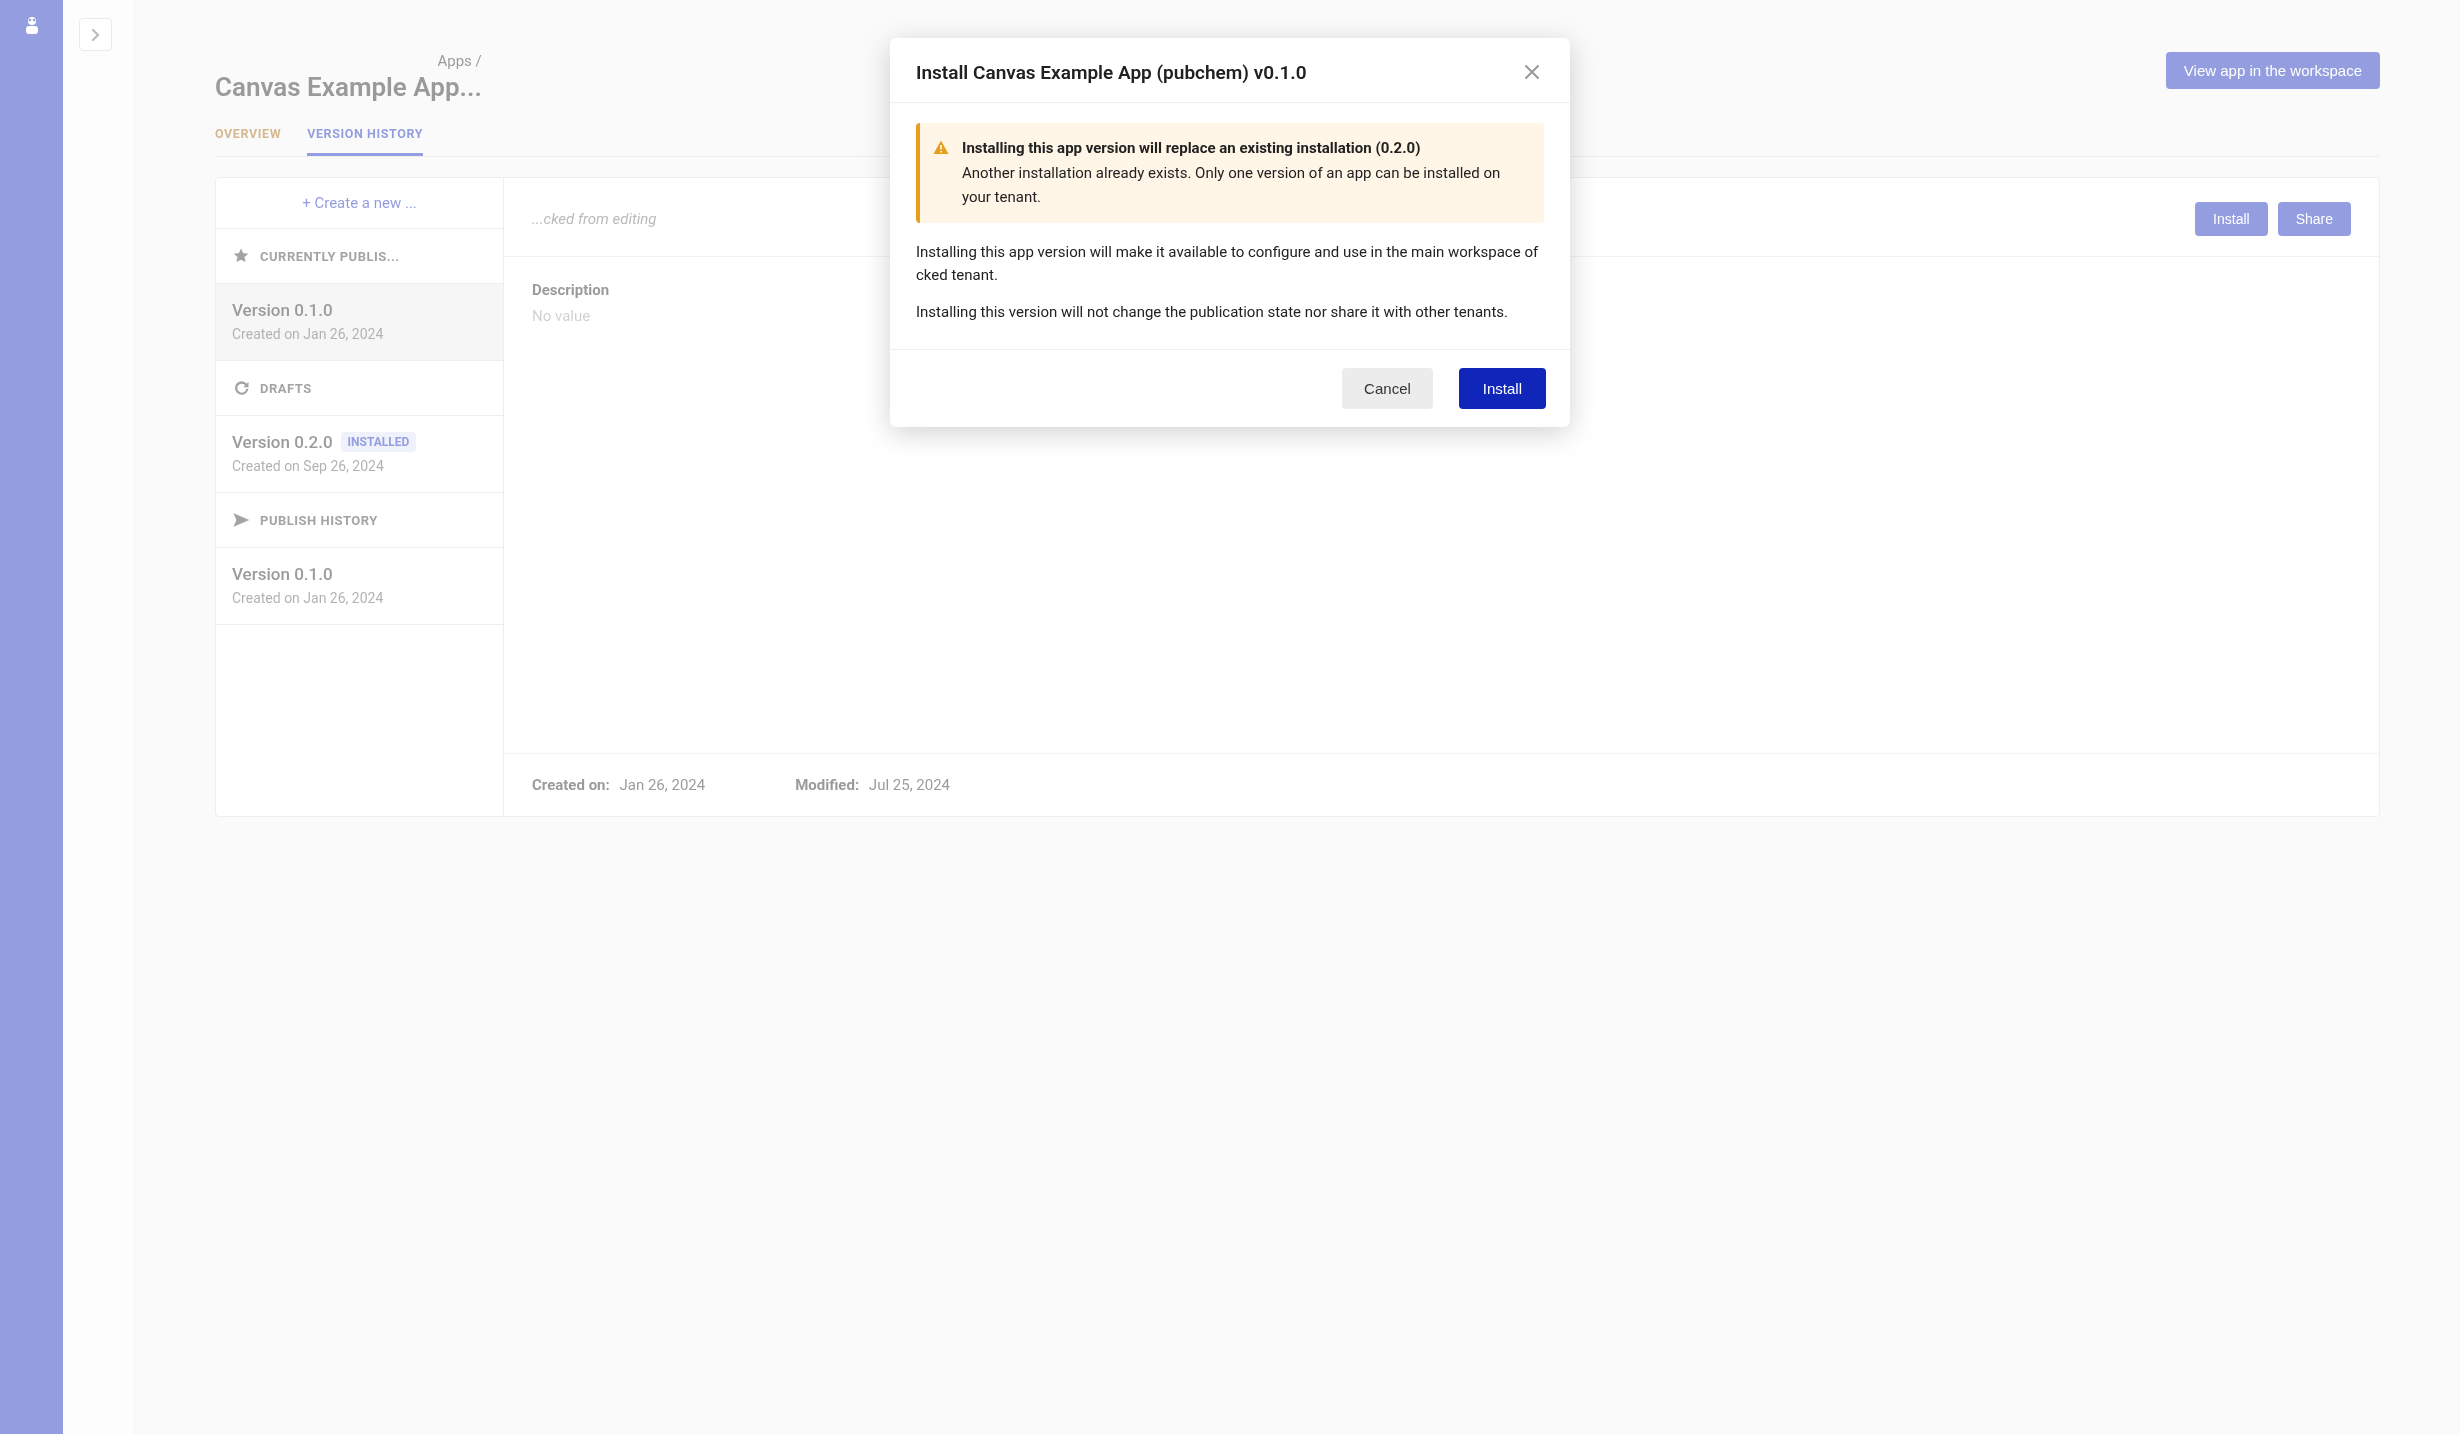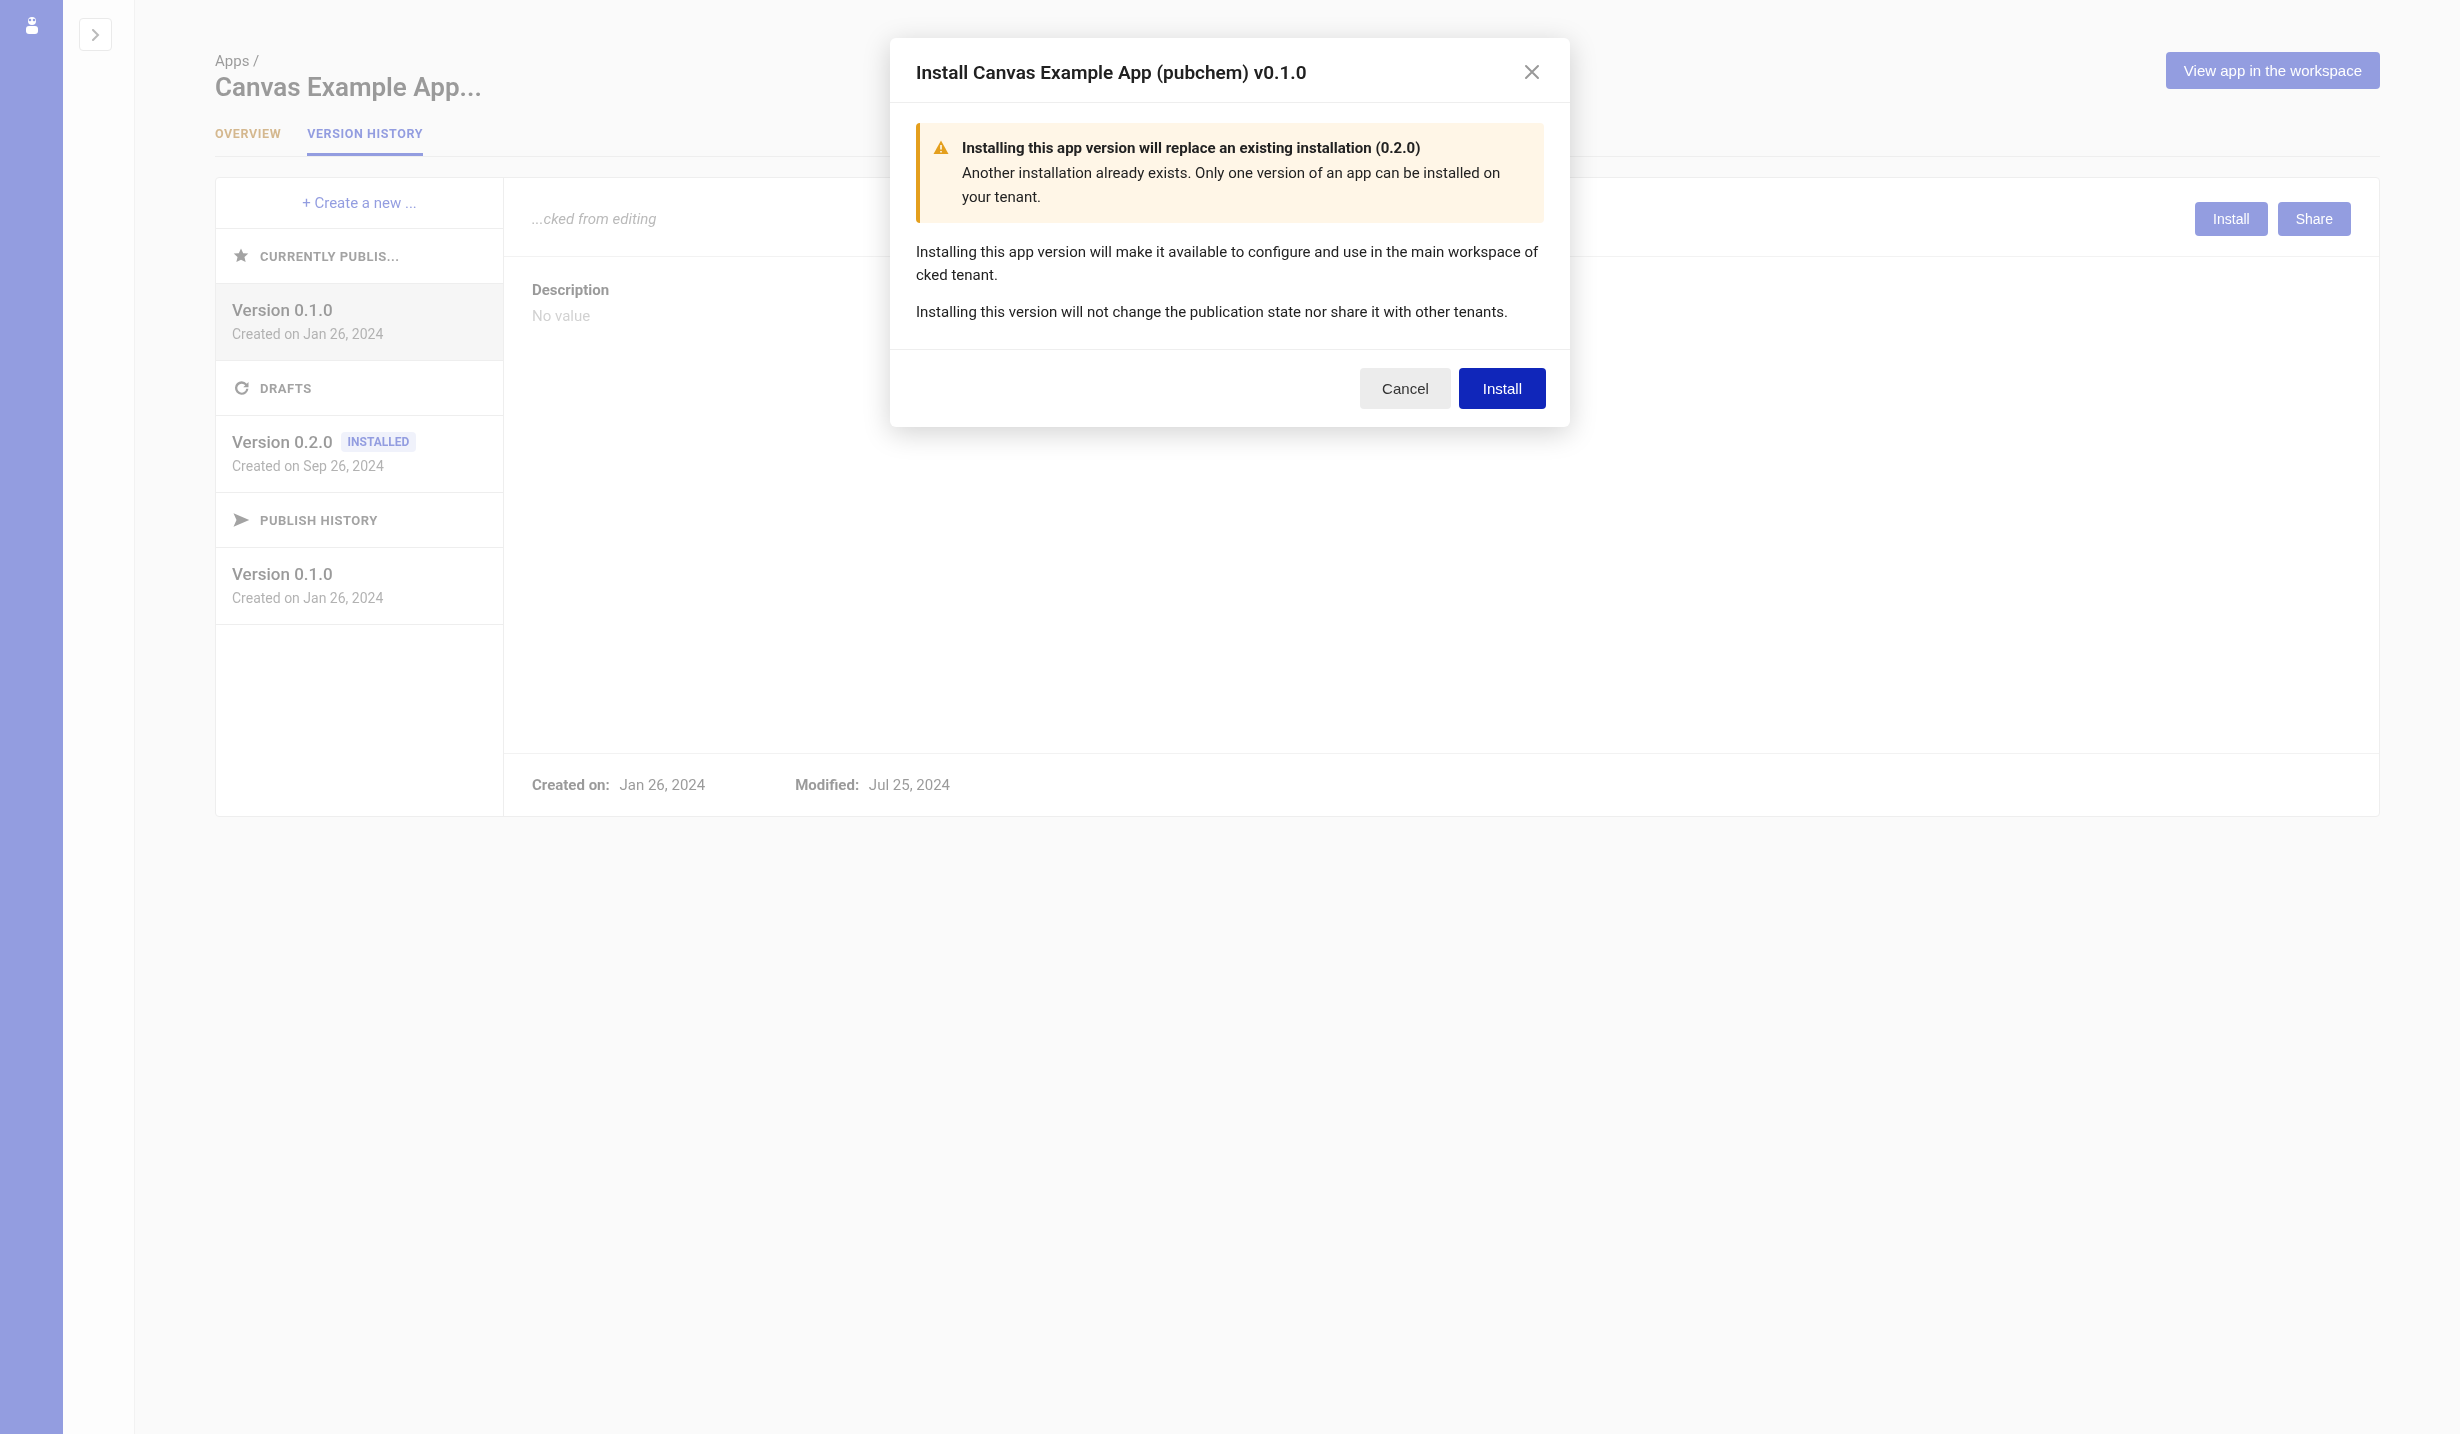--- a/index.html
+++ b/index.html
@@ -15,21 +15,21 @@
     .rail-avatar { width:24px; height:24px; }
 
     
     .mini-sidebar { width:72px; background:#fafafa; border-right:1px solid #e3e3e3; padding:18px 0 0 16px; }
     .chevron-btn { width:33px; height:33px; border:1px solid #d0d0d0; border-radius:4px; background:#fff; display:flex; align-items:center; justify-content:center; cursor:pointer; }
 
     
     .content { flex:1; display:flex; flex-direction:column; padding: 0; }
 
     .page-header { padding: 52px 80px 0 80px; display:flex; align-items:flex-start; justify-content:space-between; }
-    .breadcrumb { font-size:15px; color:#212121; }
+    .breadcrumb { font-size:15px; color:#212121;text-align:right; }
     .page-title { font-size:26px; font-weight:600; margin-top:2px; }
     .view-btn { background:#1026ba; color:#fff; border:none; border-radius:4px; padding:10px 18px; font-size:15px; cursor:pointer; }
 
     .tabs { display:flex; gap:26px; border-bottom:1px solid #d9d9d9; margin:24px 80px 0 80px; }
     .tab { padding:0 0 12px 0; font-size:12.5px; letter-spacing:0.6px; font-weight:700; color:#a16207; cursor:pointer; border-bottom:3px solid transparent; text-transform:uppercase; }
     .tab.active { color:#1026ba; border-bottom-color:#1026ba; }
 
     .body-row { display:flex; margin:20px 80px 60px 80px; border:1px solid #d9d9d9; border-radius:4px; background:#fff; min-height:640px; }
 
     
@@ -59,21 +59,21 @@
     .modal { width:680px; background:#fff; border-radius:6px; box-shadow:0 6px 28px rgba(0,0,0,.18); }
     .modal-head { display:flex; align-items:center; justify-content:space-between; padding:22px 26px 18px; border-bottom:1px solid #eee;}
     .modal-title { font-size:19px; font-weight:600;}
     .modal-close { width:24px; height:24px; color:#999; cursor:pointer; display:flex; align-items:center; justify-content:center;}
 
     .modal-body { padding:20px 26px 10px; font-size:15px; line-height:1.55; color:#222;}
     .warn-box { background:#fff6e7; border-left:4px solid #e49f1d; padding:14px 16px 14px 12px; border-radius:4px; display:flex; gap:12px; margin-bottom:18px;}
     .warn-icon { flex:0 0 18px; margin-top:2px;}
     .warn-heading { font-weight:700; margin-bottom:2px;}
     .modal-p { margin-bottom:14px;}
-    .modal-foot { border-top:1px solid #eee; padding:18px 24px; display:flex; justify-content:flex-end; gap:8px;}
+    .modal-foot { border-top:1px solid #eee; padding:18px 24px; display:flex; justify-content:flex-end; gap:26px;}
     .m-cancel { background:#ececec; color:#333; border:none; border-radius:4px; padding:12px 22px; font-size:15px; cursor:pointer;}
     .m-install { background:#1026ba; color:#fff; border:none; border-radius:4px; padding:12px 24px; font-size:15px; cursor:pointer;}
 
     .section-icon { width:18px; height:18px; fill:#333;}
   </style>
 </head>
 <body>
 
 <div class="app-root">
 

